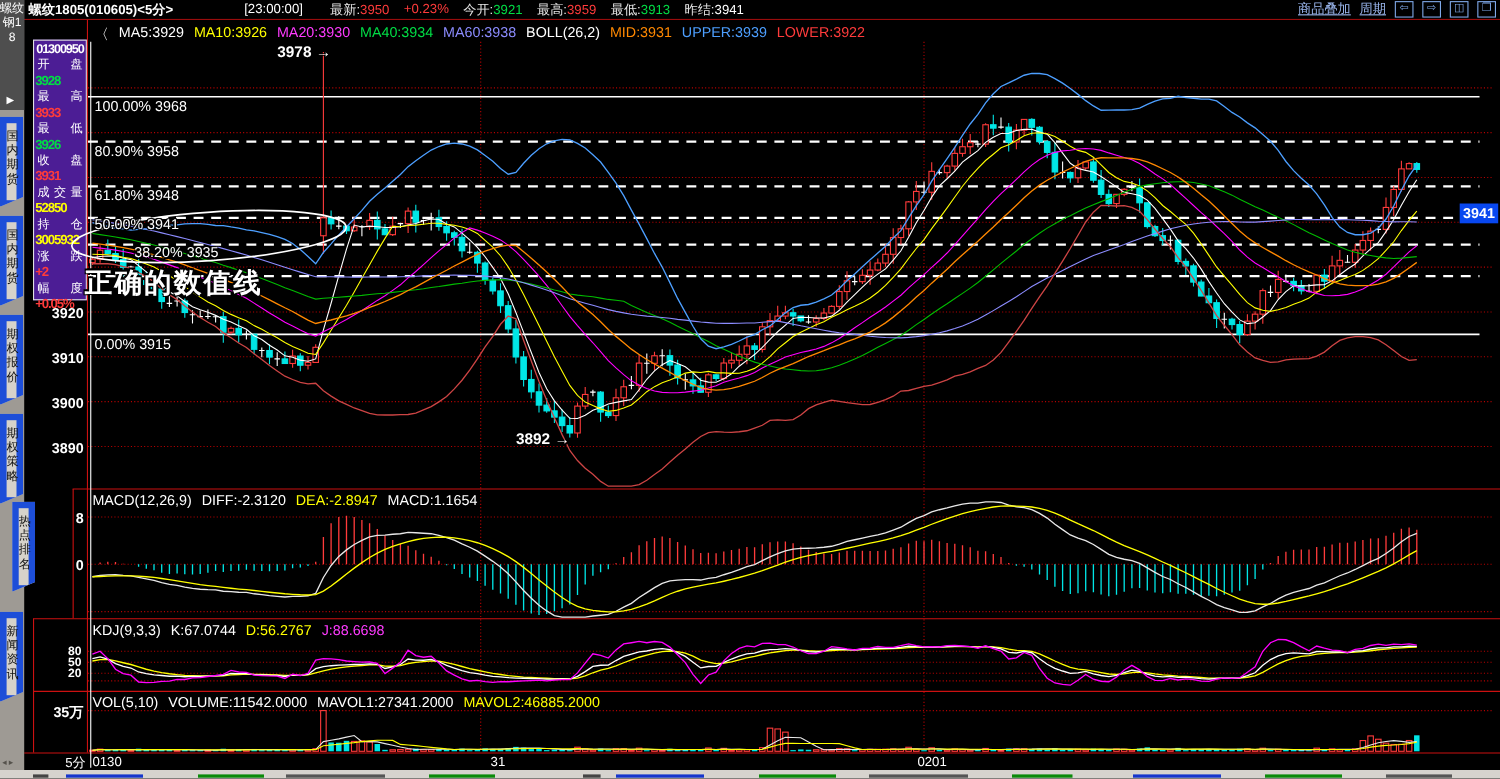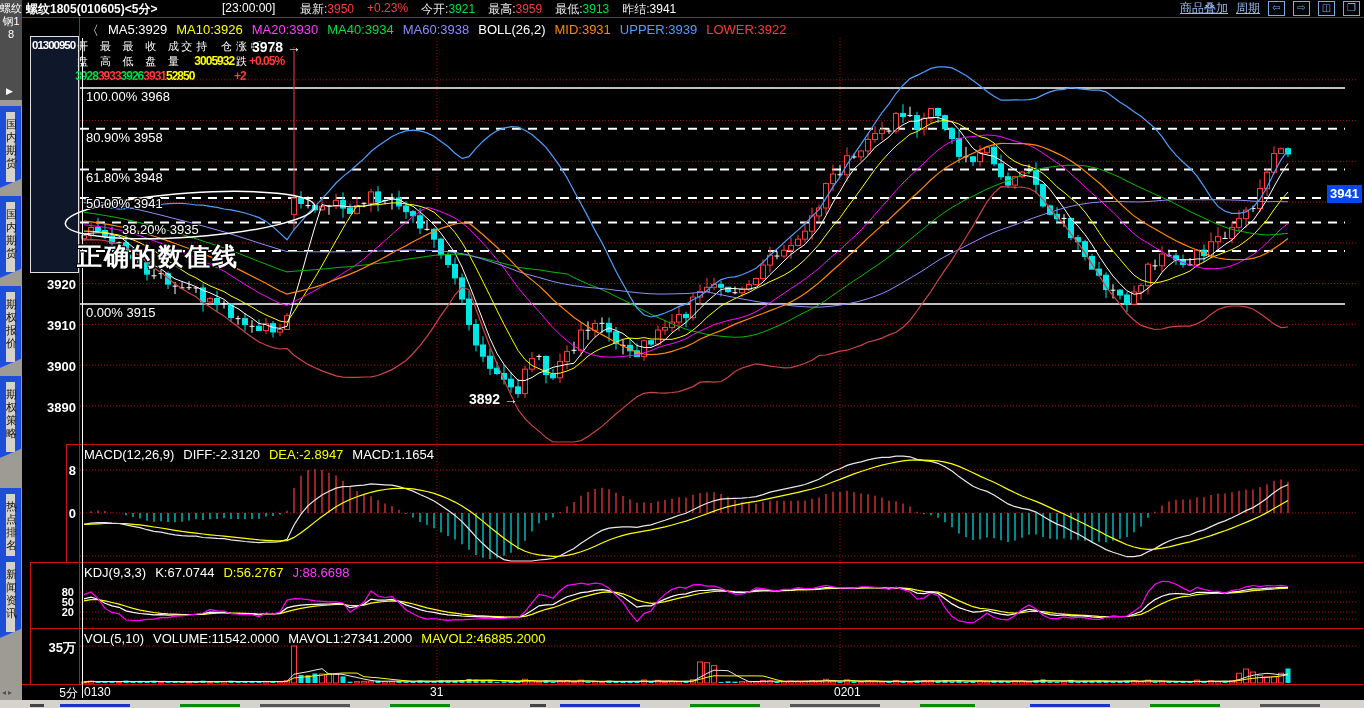--- a/index.html
+++ b/index.html
@@ -22,22 +22,22 @@
   .strip{position:absolute;left:0;top:0;width:22px;height:700px;background:#9e9a94;z-index:12;}
   .tab-active{position:absolute;left:0;top:0;width:22px;height:100px;background:#4e4e4e;color:#fff;
               font-size:11px;line-height:13px;text-align:center;word-break:break-all;padding-top:2px;box-sizing:border-box;}
   .tab-arrow{position:absolute;left:6px;top:86px;color:#fff;font-size:9px;}
   .stab{position:absolute;left:0;width:21px;height:82px;background:#d6d2ca;color:#111;border:6px solid #1d4ed8;
         font-size:11px;line-height:13px;text-align:center;word-break:break-all;padding-top:6px;box-sizing:border-box;
         clip-path:polygon(0 0,100% 0,100% calc(100% - 9px),0 100%);cursor:pointer;}
   .strip-scroll{position:absolute;left:2px;top:688px;color:#55524c;font-size:8px;letter-spacing:2px;}
   
   .leftcol{position:absolute;left:22px;top:17px;width:58px;height:667px;background:#000;z-index:3;}
-  .qpanel{position:absolute;left:30px;top:36px;width:49px;height:237px;background:#0f172a;border:1px solid #e0e0e0;
-          z-index:4;display:flex;justify-content:space-between;padding:2px 1px;box-sizing:border-box;}
+  .qpanel{position:absolute;left:30px;top:36px;width:49px;height:237px;background:#4c1d95;border:1px solid #e0e0e0;
+          z-index:4;display:flex;flex-direction:column;justify-content:space-between;padding:2px 1px;box-sizing:border-box;}
   .q-dt{color:#fff;font-size:11.5px;font-weight:bold;text-align:center;letter-spacing:-1px;}
   .q-field .q-label{color:#fff;font-size:11px;text-align:justify;text-align-last:justify;padding:0 2px;}
   .q-field .q-val{font-size:12px;font-weight:bold;text-align:left;letter-spacing:-1px;}
   .axlab{position:absolute;color:#fff;font-weight:bold;font-size:13px;text-align:right;width:48px;left:28px;z-index:4;
          text-shadow:1px 1px 0 #000;}
   .axlab-s{font-size:11px;width:46px;}
   
   #chart-svg{position:absolute;left:0;top:0;z-index:5;}
   .hdr{position:absolute;z-index:6;font-size:13px;white-space:nowrap;display:flex;gap:9px;}
   .outline{text-shadow:1px 1px 0 #000,-1px -1px 0 #000,1px -1px 0 #000,-1px 1px 0 #000;}
@@ -847,21 +847,21 @@
   </span>
 </div>
 
 <div class="strip">
   <div class="tab-active">螺纹钢18</div>
   <div class="tab-arrow">▶</div>
   <div class="stab" style="top:106px;">国内期货</div>
   <div class="stab" style="top:196px;">国内期货</div>
   <div class="stab" style="top:286px;">期权报价</div>
   <div class="stab" style="top:376px;">期权策略</div>
-  <div class="stab" style="top:488px;">热点排名</div>
+  <div class="stab" style="top:456px;margin-left:11px;">热点排名</div>
   <div class="stab" style="top:556px;">新闻资讯</div>
   <div class="strip-scroll">◂▸</div>
 </div>
 
 <div class="leftcol"></div>
 <div class="qpanel">
   <div class="q-dt">01300950</div>
   <div class="q-field">
       <div class="q-label">开 盘</div>
       <div class="q-val c-green">3928</div>
@@ -945,21 +945,21 @@
 <div class="fiblab outline" style="top:305px;"><span>0.00%</span> <span>3915</span></div>
 
 <div class="anno outline" style="left:252px;top:39px;">3978 →</div>
 <div class="anno outline" style="left:469px;top:391px;">3892 →</div>
 <div class="bignote outline">正确的数值线</div>
 <div class="pricebox">3941</div>
 
 <div class="xaxis">
   <div class="xl" style="left:10px;width:46px;text-align:right;">5分</div>
   <div class="xl" style="left:62px;">0130</div>
-  <div class="xl" style="left:408px;">31</div>
+  <div class="xl" style="left:424px;">31</div>
   <div class="xl" style="left:812px;">0201</div>
 </div>
 
 <div class="statusbar">
   <div class="frag" style="left:30px;width:14px;background:#444;"></div>
   <div class="frag" style="left:60px;width:70px;background:#1535cc;"></div>
   <div class="frag" style="left:180px;width:60px;background:#0a8a0a;"></div>
   <div class="frag" style="left:260px;width:90px;background:#555;"></div>
   <div class="frag" style="left:390px;width:60px;background:#0a8a0a;"></div>
   <div class="frag" style="left:530px;width:16px;background:#444;"></div>

